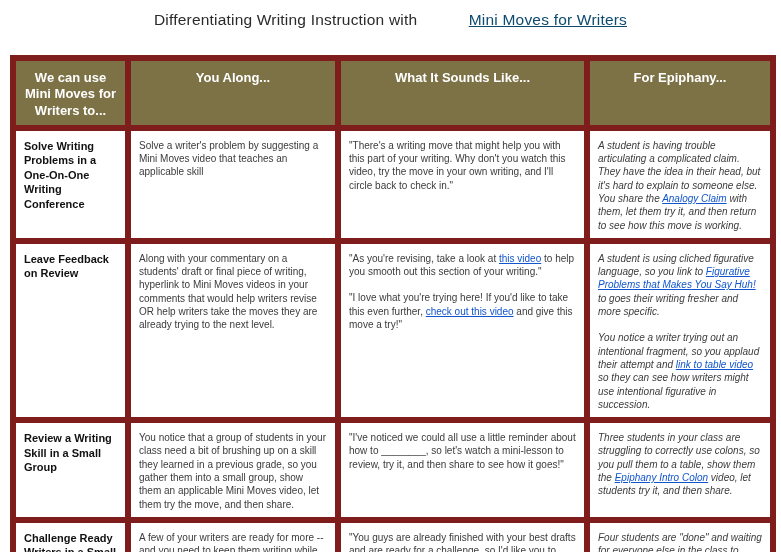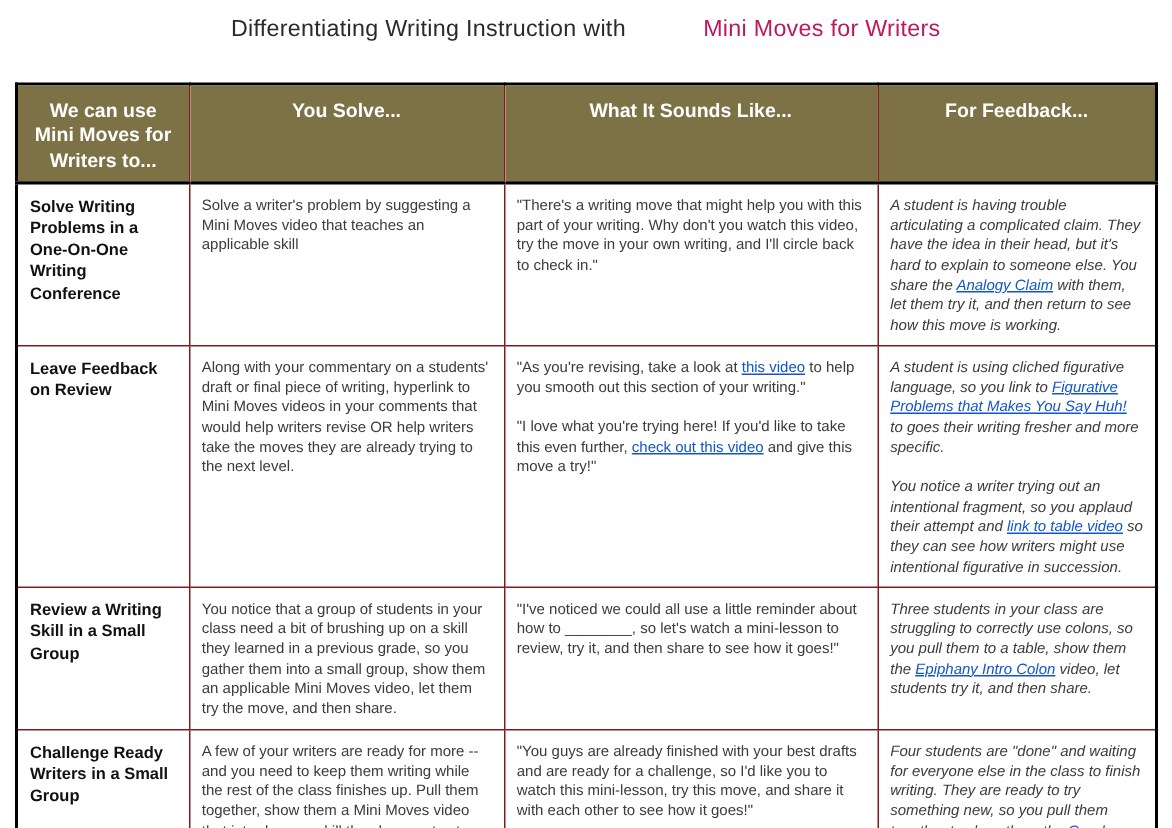--- a/index.html
+++ b/index.html
@@ -1,21 +1,21 @@
 <!DOCTYPE html>
 <html><head>
 <meta charset="utf-8">
 <style>
   html,body{margin:0;padding:0;background:#ffffff;}
   body{width:781px;height:552px;font-family:"Liberation Sans","DejaVu Sans",sans-serif;-webkit-font-smoothing:antialiased;}
   .page{position:relative;width:781px;height:552px;overflow:hidden;}
   .title{position:absolute;top:11px;left:0;width:781px;text-align:center;font-size:15.5px;color:#2a2a2a;letter-spacing:.2px;}
-  .title a{color:#be185d;cursor:pointer;margin-left:47px;}
+  .title a{color:#0c4a6e;text-decoration:underline;cursor:pointer;margin-left:47px;}
   table{position:absolute;left:10px;top:55px;width:760px;border-collapse:collapse;table-layout:fixed;border:2px solid #000;}
-  th,td{border:1px solid #7f1d1d;vertical-align:top;padding:6px 8px;overflow:hidden;}
+  th,td{border:6px solid #7f1d1d;vertical-align:top;padding:6px 8px;overflow:hidden;}
   thead th{background:#7d7146;color:#ffffff;font-weight:bold;font-size:13px;text-align:center;padding-top:9px;line-height:1.25;border-bottom:2px solid #000;}
   thead tr{height:57px;}
   tbody tr:nth-child(1){height:95px;}
   tbody tr:nth-child(2){height:139px;}
   tbody tr:nth-child(3){height:82px;}
   tbody tr:nth-child(4){height:104px;}
   td.use{font-weight:bold;font-size:11px;color:#111;line-height:1.32;padding-top:8px;}
   td.body-cell{font-size:10px;color:#3b3b3b;line-height:1.33;padding-top:8px;}
   td.example{font-style:italic;}
   td p{margin:0 0 13px 0;}
@@ -34,23 +34,23 @@
   <table>
     <colgroup>
       <col style="width:115px">
         <col style="width:210px">
         <col style="width:249px">
         <col style="width:186px">
     </colgroup>
     <thead>
       <tr id="header-row">
           <th>We can use Mini Moves for Writers to...</th>
-          <th>You Solve...</th>
+          <th>You Along...</th>
           <th>What It Sounds Like...</th>
-          <th>For Feedback...</th>
+          <th>For Epiphany...</th>
         </tr>
     </thead>
     <tbody id="table-body">
         <tr>
           <td class="use">Solve Writing Problems in a One-On-One Writing Conference</td>
           <td class="body-cell">
             <p><span>Solve a writer's problem by suggesting a Mini Moves video that teaches an applicable skill</span></p>
           </td>
           <td class="body-cell">
             <p><span>"There's a writing move that might help you with this part of your writing. Why don't you watch this video, try the move in your own writing, and I'll circle back to check in."</span></p>

